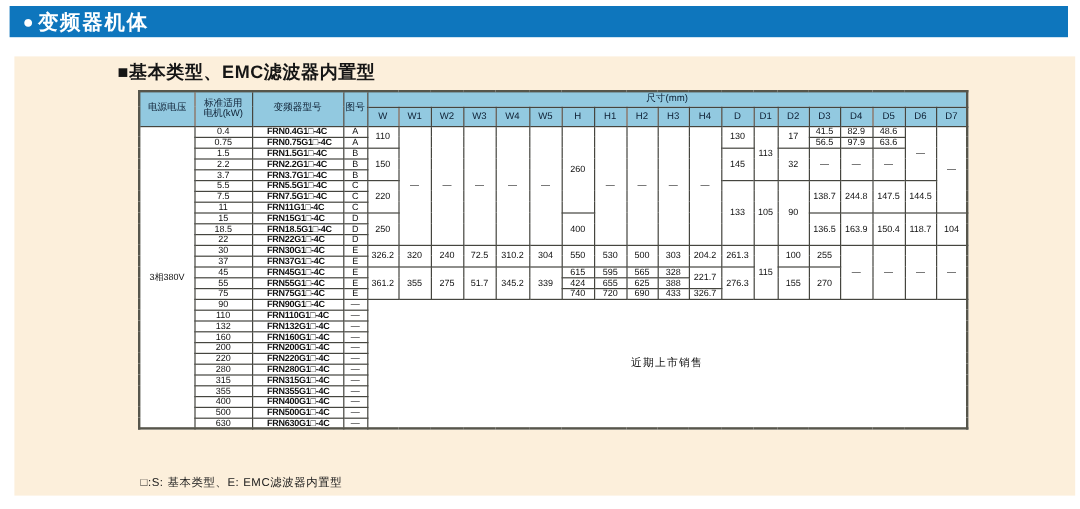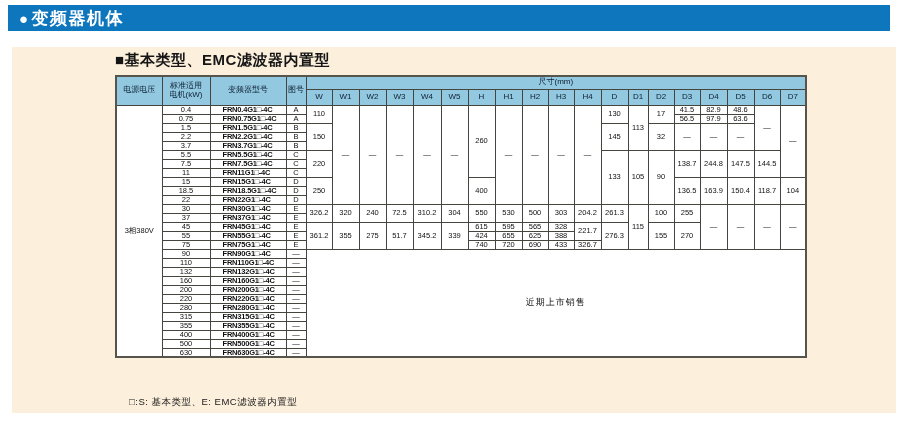--- a/index.html
+++ b/index.html
@@ -21,21 +21,21 @@
     background:var(--title-bar-bg);color:var(--title-text);
     display:flex;align-items:center;padding-left:11px;
     font-size:17px;font-weight:bold;letter-spacing:1.5px;
   }
   .titlebar .bullet{margin-right:2px;font-size:15px;}
   .panel{
     position:absolute;left:12px;top:47px;width:884px;height:366px;
     background:var(--panel-bg);
   }
   .section-title{
-    position:absolute;left:103px;top:4px;
+    position:absolute;left:86px;top:4px;
     font-size:15px;font-weight:bold;color:#151515;letter-spacing:0.5px;
   }
   table{
     position:absolute;left:103px;top:28px;width:690px;
     border-collapse:collapse;table-layout:fixed;background:#ffffff;
     border:2px solid #56554b;
   }
   th,td{
     border:1px solid var(--border);
     padding:0;text-align:center;vertical-align:middle;
@@ -46,21 +46,21 @@
     font-weight:normal;font-size:8px;line-height:1.1;color:#0d1f33;
     white-space:pre-line;
   }
   thead tr:nth-child(1){height:13px;}
   thead tr:nth-child(2){height:16px;}
   tbody td{height:9px;font-size:7.5px;line-height:1.05;}
   td.model{text-align:left;padding-left:12px;letter-spacing:-0.2px;font-weight:bold;}
   td.note{font-size:9px;letter-spacing:1px;}
   .footnote{
     position:absolute;left:105px;top:349px;
-    font-size:9.5px;color:#1a1a1a;letter-spacing:0.5px;margin-left:12px;
+    font-size:9.5px;color:#1a1a1a;letter-spacing:0.5px;
   }
 </style>
 </head>
 <body>
 
 <div class="titlebar">
   <span class="bullet">●</span>
   <span>变频器机体</span>
 </div>
 

